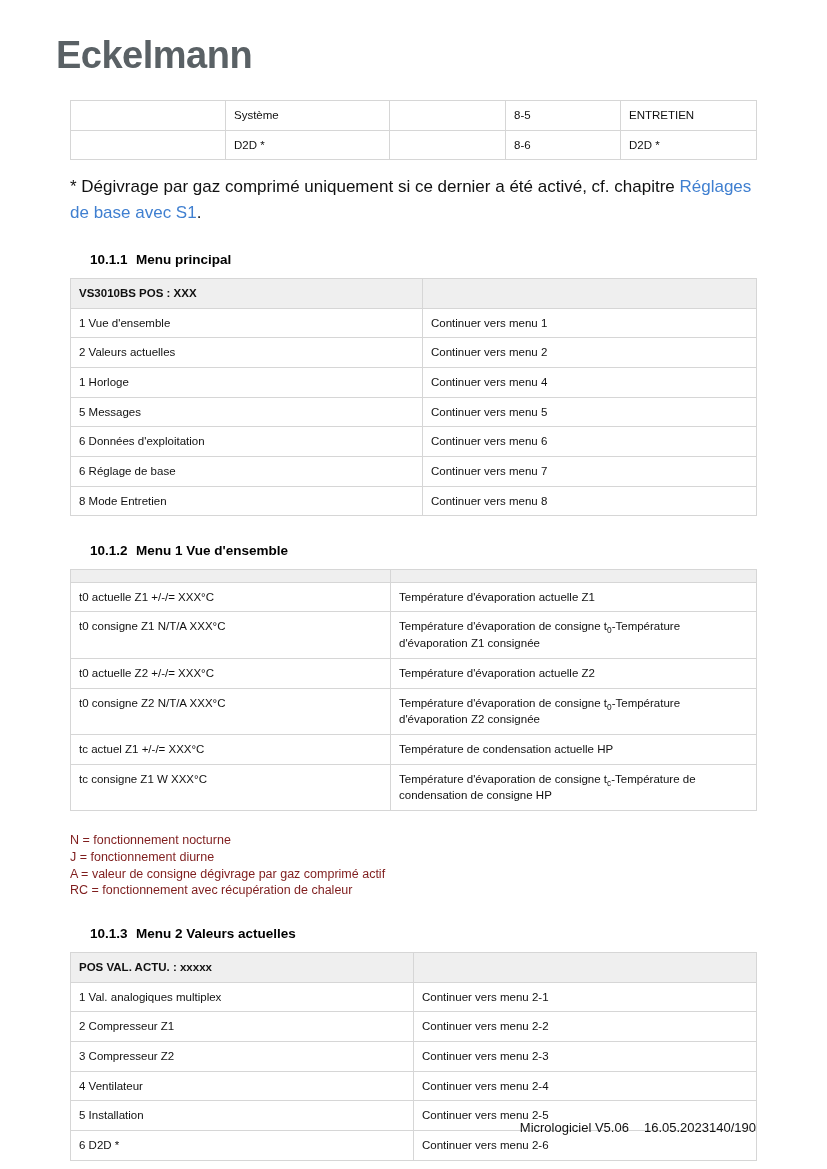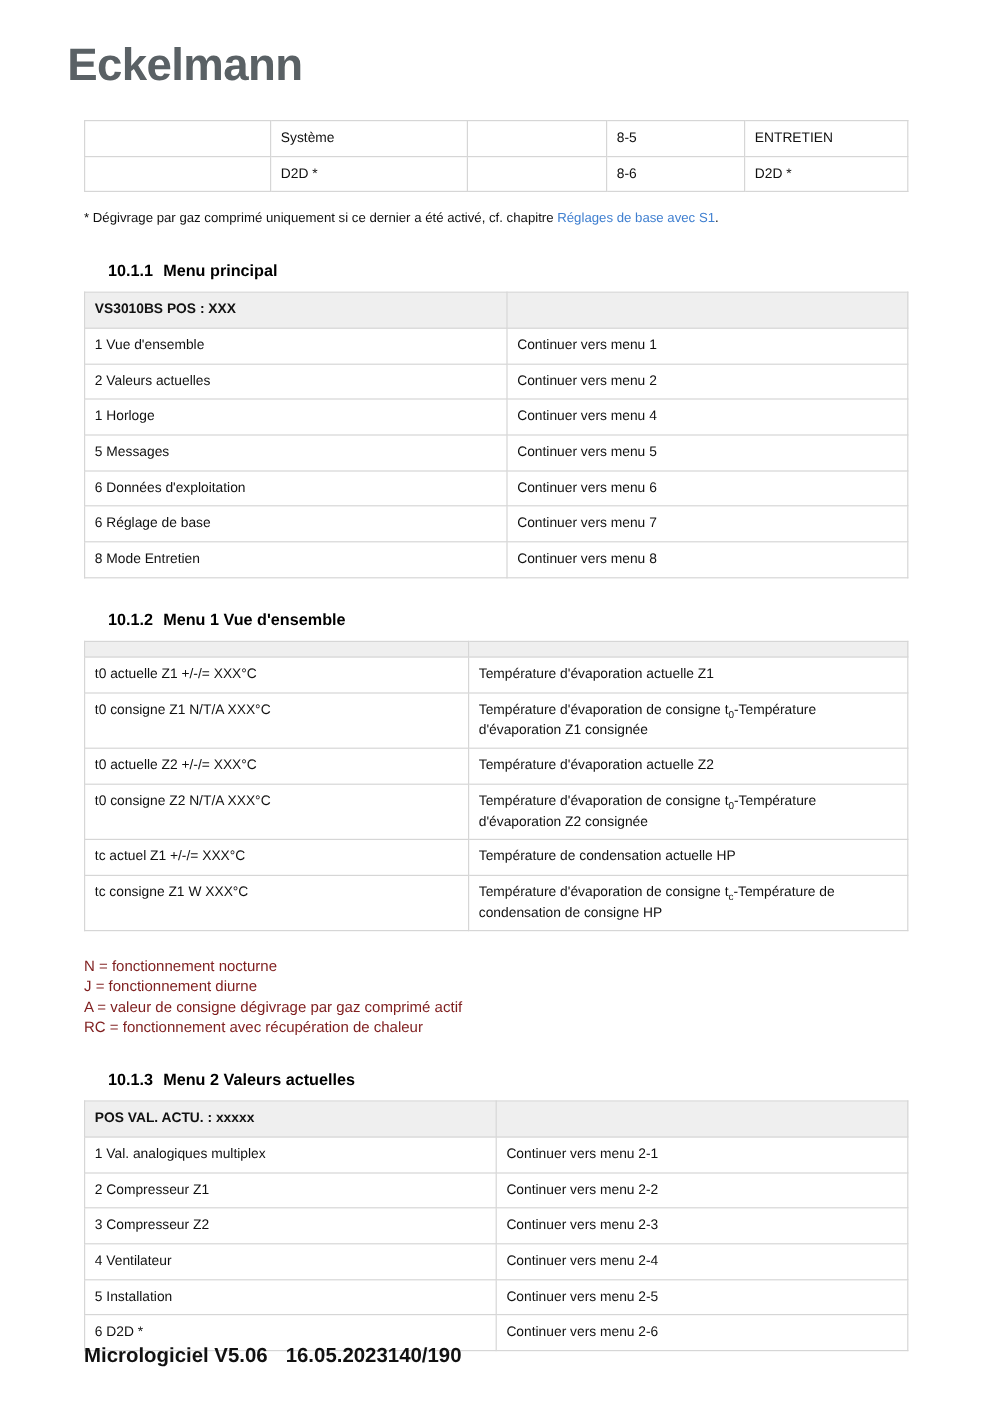--- a/index.html
+++ b/index.html
@@ -57,21 +57,21 @@
   table.doc tr.hdr td.empty-head {
     font-weight: normal;
   }
 
   
   table.t-top { width: 686px; }
   table.t-top td { height: 13px; }
 
   
   .note {
-    font-size: 11px;
+    font-size: 17px;
     margin-top: 14px;
     margin-bottom: 0;
     color: #111111;
     line-height: 1.5;
   }
   .note a, .link {
     color: #3f7fd0;
     text-decoration: none;
   }
   h3.sec {
@@ -89,26 +89,25 @@
     margin-top: 21px;
     color: #7f1d1d;
   }
   .legend div { white-space: pre; }
 
   .footer {
     position: absolute;
     left: 70px;
     top: 1120px;
     width: 686px;
-    font-size: 17px;
+    font-size: 13px;
     color: #111111;
     display: flex;
-    justify-content: flex-start;
+    justify-content: flex-end;
     align-items: baseline;
-    font-weight: bold;
   }
   .footer .mid { margin-left: 15px; }
   sub { font-size: 0.72em; line-height: 0; }
 </style>
 </head>
 <body>
 
 <div class="page">
 
   <div class="brand">Eckelmann</div>

